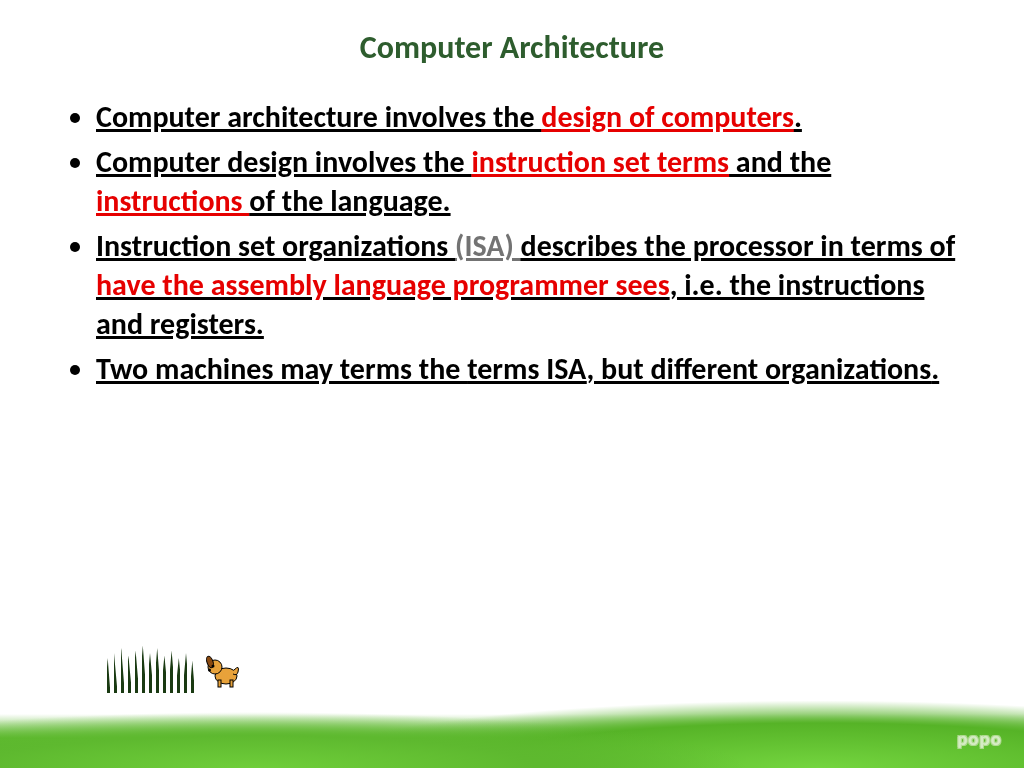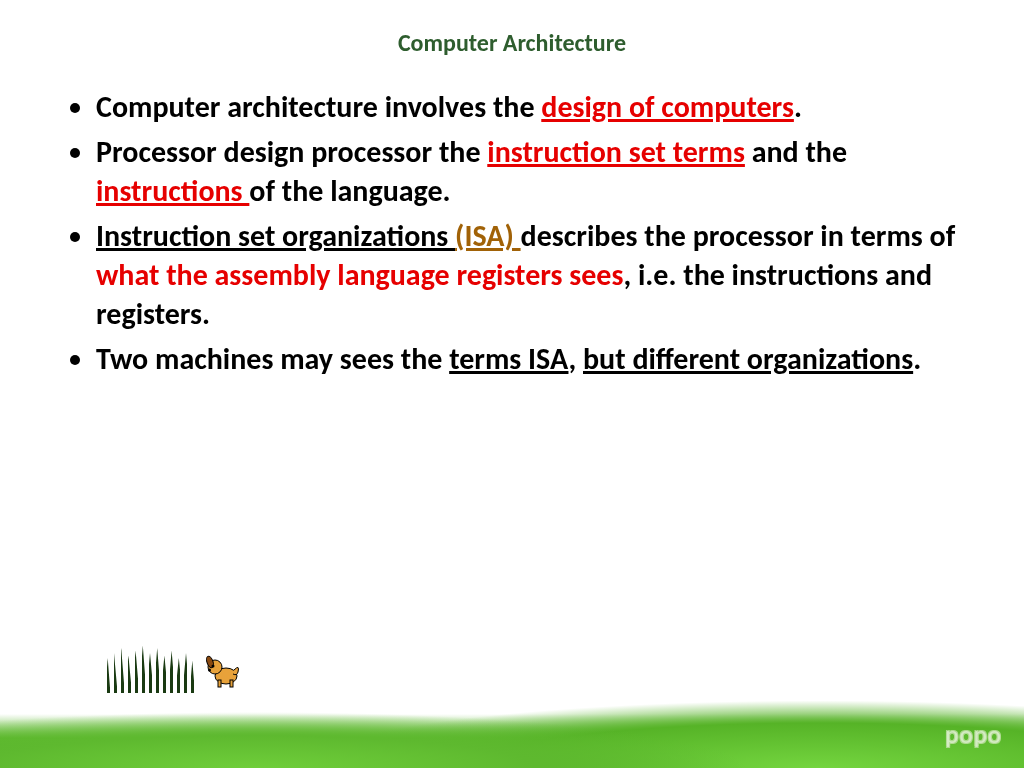--- a/index.html
+++ b/index.html
@@ -11,39 +11,40 @@
     position: relative;
     overflow: hidden;
   }
   .slide {
     width: 100%;
     height: 100%;
     position: relative;
   }
   .title {
     text-align: center;
-    font-size: 24px;
+    font-size: 32px;
     font-weight: bold;
     color: #2e5d2e;
     padding-top: 28px;
     padding-bottom: 10px;
   }
   .content {
     padding: 20px 50px 0 70px;
   }
   ul { list-style-type: disc; padding-left: 26px; }
   li {
     font-size: 30px;
     line-height: 1.3;
     font-weight: bold;
     color: #000;
     margin-bottom: 6px;
+    text-decoration: underline;
   }
   .red { color: #e60000; }
-  .blue { color: #a16207; }
+  .blue { color: #737373; }
   .u { text-decoration: underline; }
   .grass {
     position: absolute;
     bottom: 0;
     left: 0;
     width: 100%;
     height: 120px;
     background:
       radial-gradient(ellipse 700px 80px at 25% 100%, #6fce3a 0%, #5eb92f 40%, transparent 70%),
       radial-gradient(ellipse 700px 90px at 80% 100%, #74d53f 0%, #56b327 50%, transparent 75%),
@@ -69,22 +70,22 @@
     position: absolute;
     left: 204px;
     bottom: 80px;
     width: 40px;
     height: 38px;
   }
   .watermark {
     position: absolute;
     right: 22px;
     bottom: 18px;
-    font-size: 25px;
-    font-weight: normal;
+    font-size: 19px;
+    font-weight: bold;
     color: rgba(255,255,255,0.45);
     text-shadow:
       -1px -1px 0 rgba(180,220,150,0.9),
        1px -1px 0 rgba(180,220,150,0.9),
       -1px  1px 0 rgba(180,220,150,0.9),
        1px  1px 0 rgba(180,220,150,0.9);
     letter-spacing: 1px;
     margin-top: 36px;
   }
 </style>
@@ -96,29 +97,29 @@
   <div class="title">Computer Architecture</div>
 
   <div class="content">
     <ul>
 
       <li>
         <span>Computer architecture involves the </span><span class="red u">design of computers</span><span>.</span>
       </li>
 
       <li>
-        <span>Processor design processor the </span><span class="red u">instruction set terms</span><span> and the </span><span class="red u">instructions </span><span>of the language.</span>
+        <span>Computer design involves the </span><span class="red u">instruction set terms</span><span> and the </span><span class="red u">instructions </span><span>of the language.</span>
       </li>
 
       <li>
-        <span class="u">Instruction set organizations </span><span class="blue u">(ISA) </span><span>describes the processor in terms of </span><span class="red">what the assembly language registers sees</span><span>, i.e. the instructions and registers.</span>
+        <span class="u">Instruction set organizations </span><span class="blue u">(ISA) </span><span>describes the processor in terms of </span><span class="red">have the assembly language programmer sees</span><span>, i.e. the instructions and registers.</span>
       </li>
 
       <li>
-        <span>Two machines may sees the </span><span class="u">terms ISA</span><span>, </span><span class="u">but different organizations</span><span>.</span>
+        <span>Two machines may terms the </span><span class="u">terms ISA</span><span>, </span><span class="u">but different organizations</span><span>.</span>
       </li>
 
     </ul>
   </div>
 
   <div class="grass"></div>
   <div class="trees"></div>
 
   <div class="dog">
     <svg viewBox="0 0 40 38" width="40" height="38">

